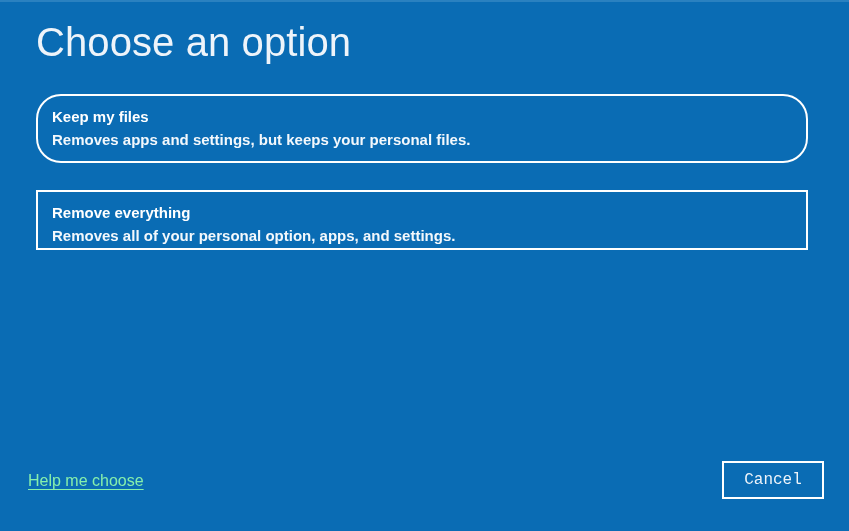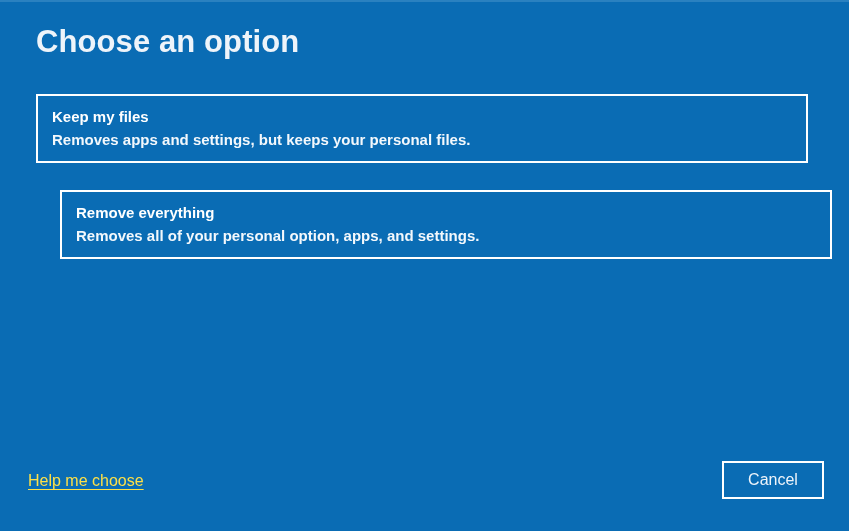--- a/index.html
+++ b/index.html
@@ -31,39 +31,39 @@
     top: 0;
     width: 849px;
     height: 2px;
     background: #2a81c0;
   }
 
   #page-title {
     position: absolute;
     left: 36px;
     top: 22px;
-    font-size: 31px;
-    font-weight: 700;
+    font-size: 40px;
+    font-weight: 400;
     letter-spacing: 0.1px;
     color: #eef4fa;
     white-space: nowrap;
     line-height: 40px;
   }
 
   .option-card {
     position: absolute;
     left: 36px;
     width: 772px;
     box-sizing: border-box;
     border: 2px solid #ffffff;
     background: transparent;
     padding: 11px 14px 12px 14px;
   }
-  #option-card-0 { top: 94px; height: 69px; }
-  #option-card-1 { top: 190px; height: 69px; margin-left: 24px; }
+  #option-card-0 { top: 94px; height: 69px; border-radius: 25px; }
+  #option-card-1 { top: 190px; height: 60px; }
 
   .option-title {
     font-size: 15px;
     font-weight: bold;
     color: #ffffff;
     line-height: 20px;
     white-space: nowrap;
   }
   .option-desc {
     margin-top: 3px;
@@ -73,40 +73,40 @@
     line-height: 20px;
     white-space: nowrap;
   }
 
   #help-link {
     position: absolute;
     left: 26px;
     top: 470px;
     font-size: 16px;
     font-weight: 400;
-    color: #fde047;
+    color: #86efac;
     text-decoration: underline;
     text-underline-offset: 3px;
     cursor: pointer;
     white-space: nowrap;
     line-height: 22px;
     padding: 0 2px;
   }
 
   #cancel-button {
     position: absolute;
     left: 722px;
     top: 461px;
     width: 102px;
     height: 38px;
     box-sizing: border-box;
     border: 2px solid #ffffff;
     background: transparent;
     color: #eef4fa;
-    font-family: Liberation Sans, sans-serif;
+    font-family: Liberation Mono, monospace;
     font-size: 16px;
     font-weight: 400;
     line-height: 34px;
     text-align: center;
     cursor: pointer;
     padding: 0;
   }
 </style>
 </head>
 <body>

